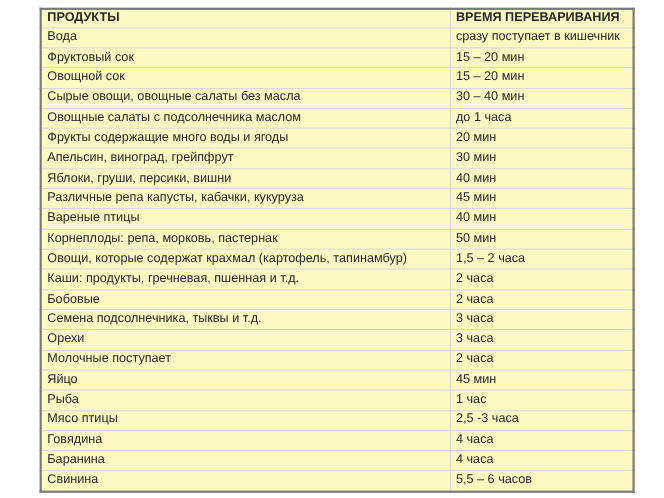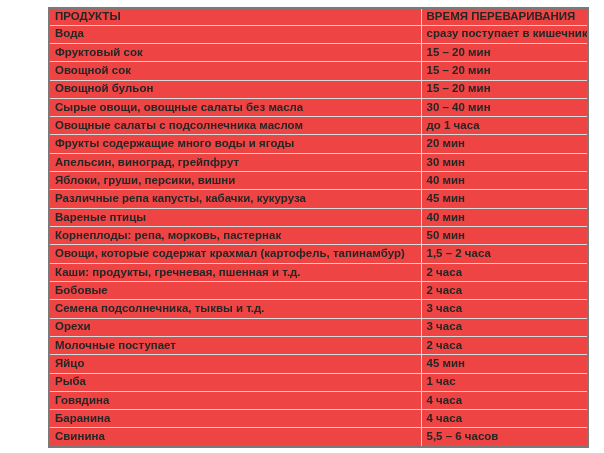--- a/index.html
+++ b/index.html
@@ -9,44 +9,44 @@
   }
   body {
     width: 604px;
     height: 453px;
     position: relative;
     font-family: "Liberation Sans", "DejaVu Sans", sans-serif;
     overflow: hidden;
   }
   .digestion-table {
     position: absolute;
-    left: 48px;
+    left: 36px;
     top: 7px;
     width: 539px;
     height: 441px;
     border-collapse: collapse;
     table-layout: fixed;
-    background: #ef4444;
+    background: #fef9c3;
     border: 2px solid #7a7a7a;
     font-size: 11.5px;
     color: #262626;
   }
   .digestion-table col.product-col { width: 372px; }
   .digestion-table col.time-col   { width: 167px; }
   .digestion-table th,
   .digestion-table td {
     border: 1px solid #d9d9d9;
     padding: 0 0 0 5px;
     height: 15.6px;
     line-height: 15.6px;
     text-align: left;
     vertical-align: middle;
     white-space: nowrap;
     overflow: hidden;
-    font-weight: bold;
+    font-weight: normal;
   }
   .digestion-table thead th {
     font-weight: bold;
   }
 </style>
 </head>
 <body>
 
 <table class="digestion-table">
   <colgroup>
@@ -63,24 +63,20 @@
       <tr>
         <td>Вода</td>
         <td>сразу поступает в кишечник</td>
       </tr>
       <tr>
         <td>Фруктовый сок</td>
         <td>15 – 20 мин</td>
       </tr>
       <tr>
         <td>Овощной сок</td>
-        <td>15 – 20 мин</td>
-      </tr>
-      <tr>
-        <td>Овощной бульон</td>
         <td>15 – 20 мин</td>
       </tr>
       <tr>
         <td>Сырые овощи, овощные салаты без масла</td>
         <td>30 – 40 мин</td>
       </tr>
       <tr>
         <td>Овощные салаты с подсолнечника маслом</td>
         <td>до 1 часа</td>
       </tr>
@@ -134,20 +130,24 @@
       </tr>
       <tr>
         <td>Яйцо</td>
         <td>45 мин</td>
       </tr>
       <tr>
         <td>Рыба</td>
         <td>1 час</td>
       </tr>
       <tr>
+        <td>Мясо птицы</td>
+        <td>2,5 -3 часа</td>
+      </tr>
+      <tr>
         <td>Говядина</td>
         <td>4 часа</td>
       </tr>
       <tr>
         <td>Баранина</td>
         <td>4 часа</td>
       </tr>
       <tr>
         <td>Свинина</td>
         <td>5,5 – 6 часов</td>

